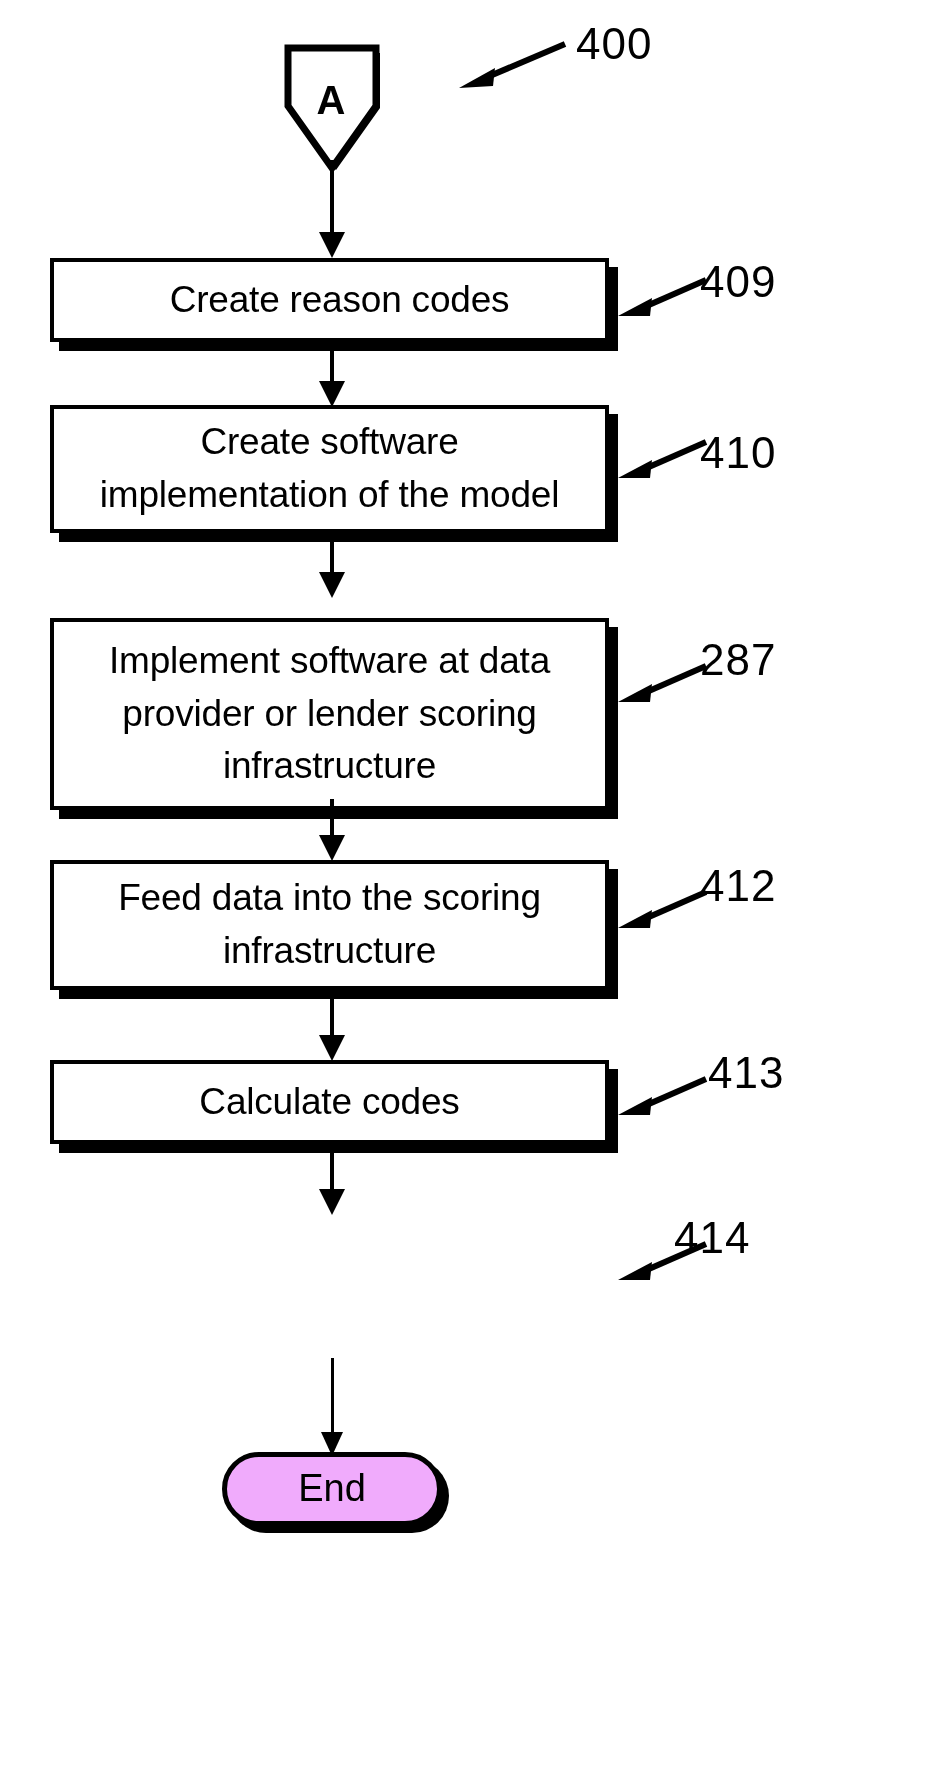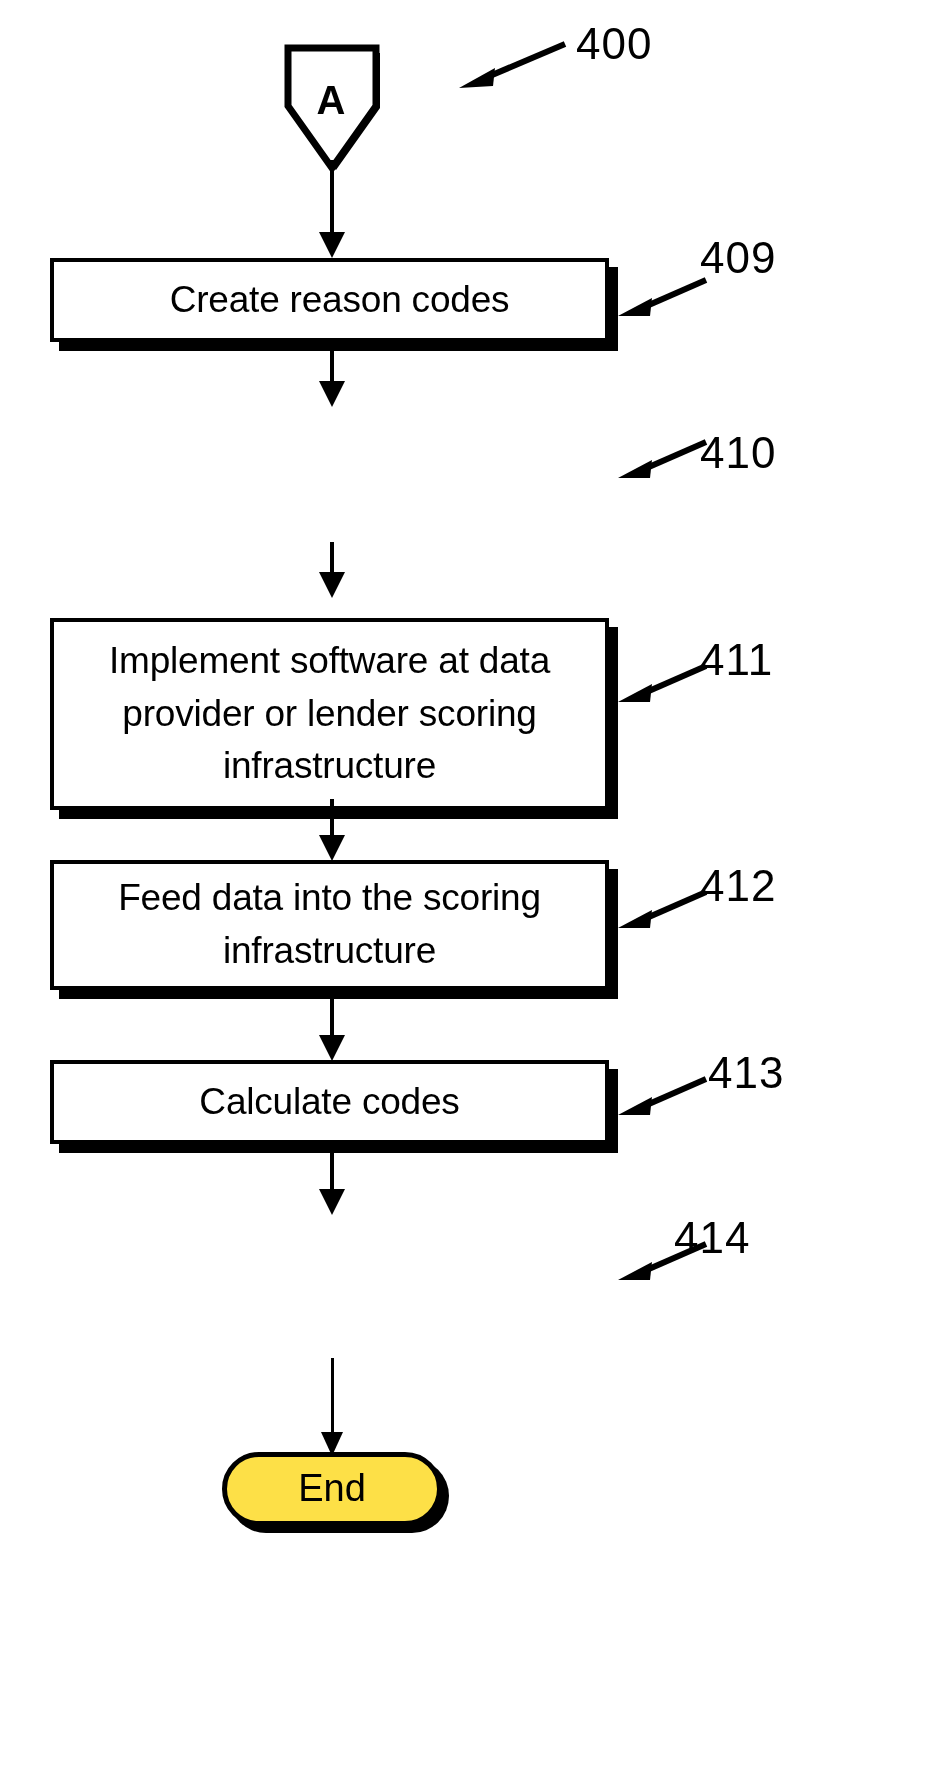--- a/index.html
+++ b/index.html
@@ -39,21 +39,21 @@
   .proc .txt {
     font-size: 37px;
     line-height: 1.42;
     letter-spacing: -0.2px;
     padding: 0 10px;
     white-space: pre-line;
   }
 
   
   .terminator {
-    background: #fde047;
+    background: #f0abfc;
     border: 5px solid #000000;
     border-radius: 999px;
     box-shadow: 7px 7px 0 0 #000000;
     display: flex;
     align-items: center;
     justify-content: center;
   }
   .terminator .txt {
     font-size: 38px;
     line-height: 1.1;
@@ -137,48 +137,52 @@
     <div class="head"></div>
   </div>
 
   <div class="node proc" style="left:50px; top:258px; width:559px; height:84px;padding-left:20px;">
     <span class="txt">Create reason codes</span>
   </div>
   <svg class="leader" style="left:614px; top:274px;" width="96" height="52" viewBox="0 0 96 52">
     <line x1="92" y1="6" x2="28" y2="34" stroke="#000000" stroke-width="6"></line>
     <polygon points="4,42 38,24 36,42" fill="#000000"></polygon>
   </svg>
-  <div class="ref" style="left:700px; top:236px;">409</div>
+  <div class="ref" style="left:700px; top:260px;">409</div>
 
   <div class="arrow" style="left:318px; top:351px; width:28px; height:56px;">
     <div class="shaft" style="height:32px;"></div>
     <div class="head"></div>
   </div>
 
+  <div class="node proc" style="left:50px; top:405px; width:559px; height:128px;">
+    <span class="txt">Create software
+implementation of the model</span>
+  </div>
   <svg class="leader" style="left:614px; top:436px;" width="96" height="52" viewBox="0 0 96 52">
     <line x1="92" y1="6" x2="28" y2="34" stroke="#000000" stroke-width="6"></line>
     <polygon points="4,42 38,24 36,42" fill="#000000"></polygon>
   </svg>
   <div class="ref" style="left:700px; top:414px;margin-top:17px;">410</div>
 
   <div class="arrow" style="left:318px; top:542px; width:28px; height:56px;">
     <div class="shaft" style="height:32px;"></div>
     <div class="head"></div>
   </div>
 
   <div class="node proc" style="left:50px; top:598px; width:559px; height:192px;margin-top:20px;">
     <span class="txt">Implement software at data
 provider or lender scoring
 infrastructure</span>
   </div>
   <svg class="leader" style="left:614px; top:660px;" width="96" height="52" viewBox="0 0 96 52">
     <line x1="92" y1="6" x2="28" y2="34" stroke="#000000" stroke-width="6"></line>
     <polygon points="4,42 38,24 36,42" fill="#000000"></polygon>
   </svg>
-  <div class="ref" style="left:700px; top:638px;">411</div>
+  <div class="ref" style="left:700px; top:638px;">287</div>
 
   <div class="arrow" style="left:318px; top:799px; width:28px; height:62px;">
     <div class="shaft" style="height:38px;"></div>
     <div class="head"></div>
   </div>
 
   <div class="node proc" style="left:50px; top:860px; width:559px; height:130px;">
     <span class="txt">Feed data into the scoring
 infrastructure</span>
   </div>

